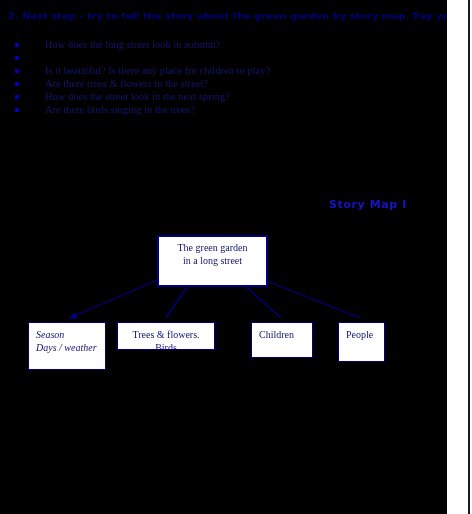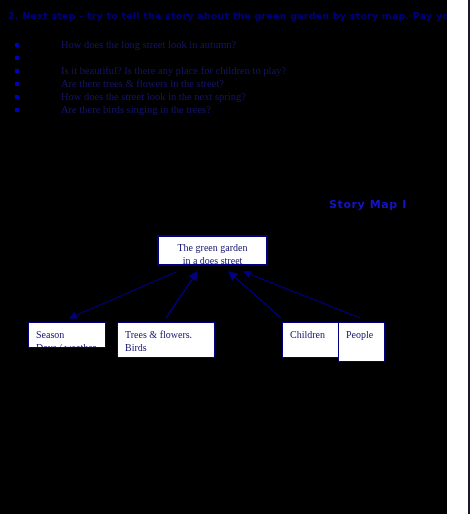--- a/index.html
+++ b/index.html
@@ -55,21 +55,21 @@
     position:relative;
     height:13px;
     line-height:13px;
   }
   .bullet{
     position:absolute;left:15px;top:5px;
     width:4px;height:4px;
     background:#0000b4;
   }
   .qtext{
-    position:absolute;left:61px;top:0;
+    position:absolute;left:45px;top:0;
     color:#14146e;
     font-family:"Liberation Serif",serif;
     font-size:10.5px;
     white-space:nowrap;
   }
 
   
   .map-title{
     position:absolute;left:321px;top:198px;
     color:#1414c8;
@@ -99,28 +99,28 @@
     overflow:hidden;
   }
   .node .inner{
     padding:5px 7px 0 7px;
   }
   .node .line{
     display:block;
     white-space:nowrap;
   }
   #node-center{
-    left:157px;top:235px;width:111px;height:31px;
+    left:157px;top:235px;width:111px;height:52px;
     border-width:2px;
     text-align:center;
   }
   #node-center .inner{padding-top:4px;}
-  #node-season{left:28px;top:322px;width:78px;height:26px;}
-  #node-trees{left:117px;top:322px;width:98px;height:36px;}
-  #node-children{left:251px;top:322px;width:62px;height:36px;margin-left:31px;}
+  #node-season{left:28px;top:322px;width:78px;height:48px;font-style:italic;}
+  #node-trees{left:117px;top:322px;width:98px;height:28px;text-align:center;}
+  #node-children{left:251px;top:322px;width:62px;height:36px;}
   #node-people{left:338px;top:322px;width:47px;height:40px;}
 </style>
 </head>
 <body>
 
 <div id="page">
 
   <div id="canvas">
 
     <div class="heading">2. Next step - try to tell the story about the green garden by story map.  Pay your attention on</div>
@@ -165,21 +165,21 @@
       <line x1="166" y1="318" x2="197" y2="272" stroke="#000080" stroke-width="1.4" marker-end="url(#arrowend)"></line>
 
       <line x1="281" y1="318" x2="229" y2="272" stroke="#000080" stroke-width="1.4" marker-end="url(#arrowend)"></line>
 
       <line x1="360" y1="318" x2="244" y2="272" stroke="#000080" stroke-width="1.1" marker-end="url(#arrowend)"></line>
     </svg>
 
     <div class="node" id="node-center">
       <div class="inner">
         <span class="line">The green garden</span>
-        <span class="line">in a does street</span>
+        <span class="line">in a long street</span>
       </div>
     </div>
 
     <div class="node" id="node-season">
       <div class="inner">
         <span class="line">Season</span>
         <span class="line">Days / weather</span>
       </div>
     </div>
 

